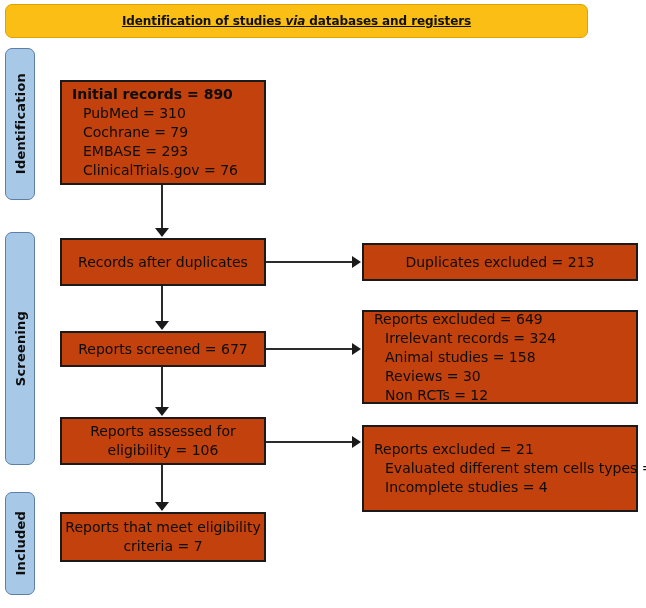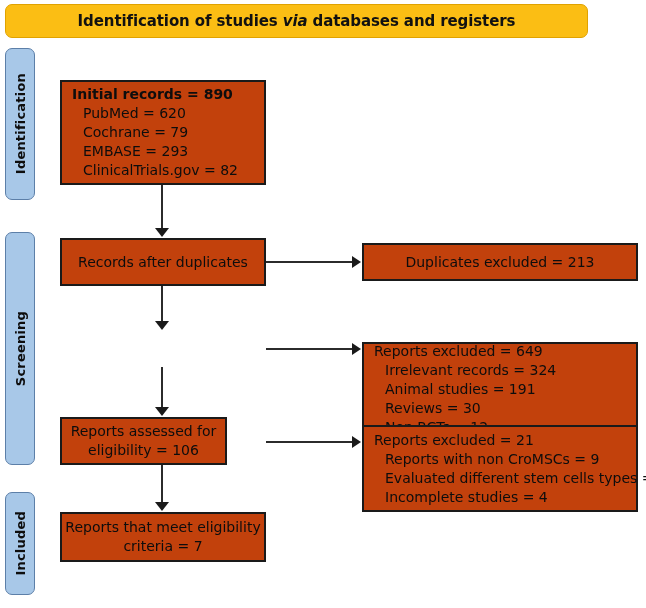--- a/index.html
+++ b/index.html
@@ -31,25 +31,26 @@
     height: 34px;
     background: #FBBE14;
     border: 1.5px solid #E0A200;
     border-radius: 7px;
     display: flex;
     align-items: center;
     justify-content: center;
     box-sizing: border-box;
   }
   .header-banner .htext {
-    font-size: 15px;
+    font-size: 12px;
     font-weight: bold;
     color: #111111;
     letter-spacing: -0.1px;
     white-space: nowrap;
+    text-decoration: underline;
   }
   .header-banner .htext i {
     font-style: italic;
   }
 
   
   .stage {
     position: absolute;
     left: 5px;
     width: 30px;
@@ -99,25 +100,25 @@
     padding-left: 10px;
   }
   .box .title-bold { font-weight: bold; }
   .box .indent { padding-left: 11px; }
   .box .line { white-space: nowrap; }
 
   
   #box-initial-records   { left: 60px;  top: 80px;  width: 206px; height: 105px; }
   #box-after-duplicates  { left: 60px;  top: 238px; width: 206px; height: 48px;  }
   #box-reports-screened  { left: 60px;  top: 331px; width: 206px; height: 36px;  }
-  #box-assessed          { left: 60px;  top: 417px; width: 167px; height: 48px;  }
+  #box-assessed          { left: 60px;  top: 417px; width: 206px; height: 48px;  }
   #box-included-final    { left: 60px;  top: 512px; width: 206px; height: 50px; text-align: center;  }
 
   #box-duplicates-excluded { left: 362px; top: 243px; width: 276px; height: 38px; text-align: right; }
-  #box-reports-excluded-649{ left: 362px; top: 310px; width: 276px; height: 94px; margin-top: 32px; }
+  #box-reports-excluded-649{ left: 362px; top: 310px; width: 276px; height: 94px; }
   #box-reports-excluded-21 { left: 362px; top: 425px; width: 276px; height: 87px; }
 
   
   .vline {
     position: absolute;
     left: 161px;
     width: 2px;
     background: #2b2b2b;
   }
   .varrow {
@@ -173,56 +174,58 @@
   </div>
   <div class="stage" id="stage-screening">
     <span>Screening</span>
   </div>
   <div class="stage" id="stage-included">
     <span>Included</span>
   </div>
 
   <div class="box left" id="box-initial-records">
     <div class="line title-bold">Initial records = 890</div>
-    <div class="line indent">PubMed = 620</div>
+    <div class="line indent">PubMed = 310</div>
     <div class="line indent">Cochrane = 79</div>
     <div class="line indent">EMBASE = 293</div>
-    <div class="line indent">ClinicalTrials.gov = 82</div>
+    <div class="line indent">ClinicalTrials.gov = 76</div>
   </div>
 
   <div class="box center" id="box-after-duplicates">
     <div class="line">Records after duplicates</div>
   </div>
 
+  <div class="box center" id="box-reports-screened">
+    <div class="line">Reports screened = 677</div>
+  </div>
 
   <div class="box center" id="box-assessed">
     <div class="line">Reports assessed for</div>
     <div class="line">eligibility = 106</div>
   </div>
 
   <div class="box center" id="box-included-final">
     <div class="line">Reports that meet eligibility</div>
     <div class="line">criteria = 7</div>
   </div>
 
   <div class="box center" id="box-duplicates-excluded">
     <div class="line">Duplicates excluded = 213</div>
   </div>
 
   <div class="box left" id="box-reports-excluded-649">
     <div class="line">Reports excluded = 649</div>
     <div class="line indent">Irrelevant records = 324</div>
-    <div class="line indent">Animal studies = 191</div>
+    <div class="line indent">Animal studies = 158</div>
     <div class="line indent">Reviews = 30</div>
     <div class="line indent">Non RCTs = 12</div>
   </div>
 
   <div class="box left" id="box-reports-excluded-21">
     <div class="line">Reports excluded = 21</div>
-    <div class="line indent">Reports with non CroMSCs = 9</div>
     <div class="line indent">Evaluated different stem cells types = 8</div>
     <div class="line indent">Incomplete studies = 4</div>
   </div>
 
   <div class="vline" id="vline-1"></div>
   <div class="varrow" id="varrow-1"></div>
 
   <div class="vline" id="vline-2"></div>
   <div class="varrow" id="varrow-2"></div>
 

